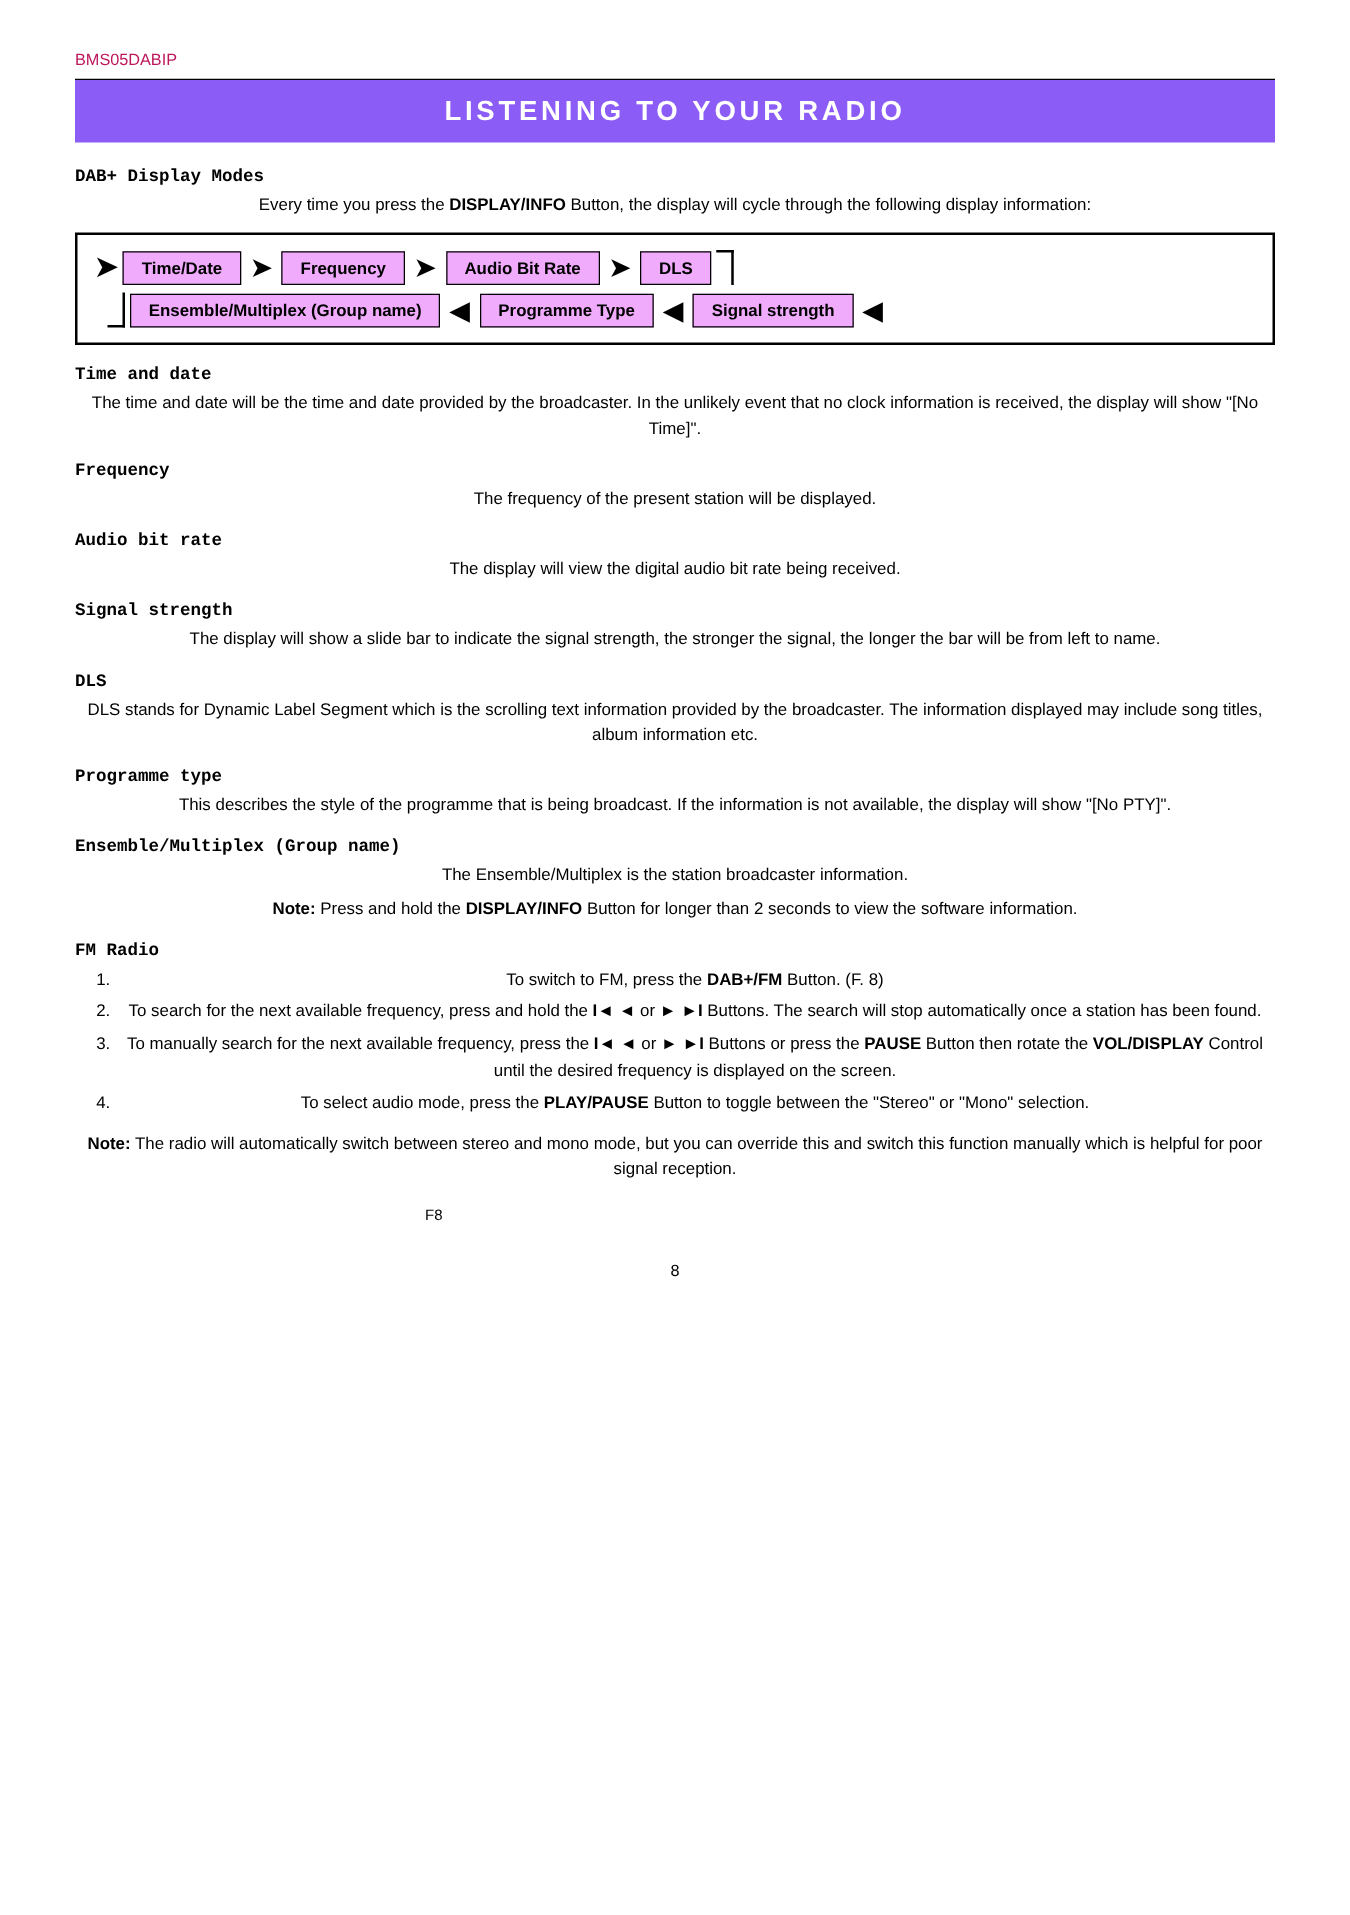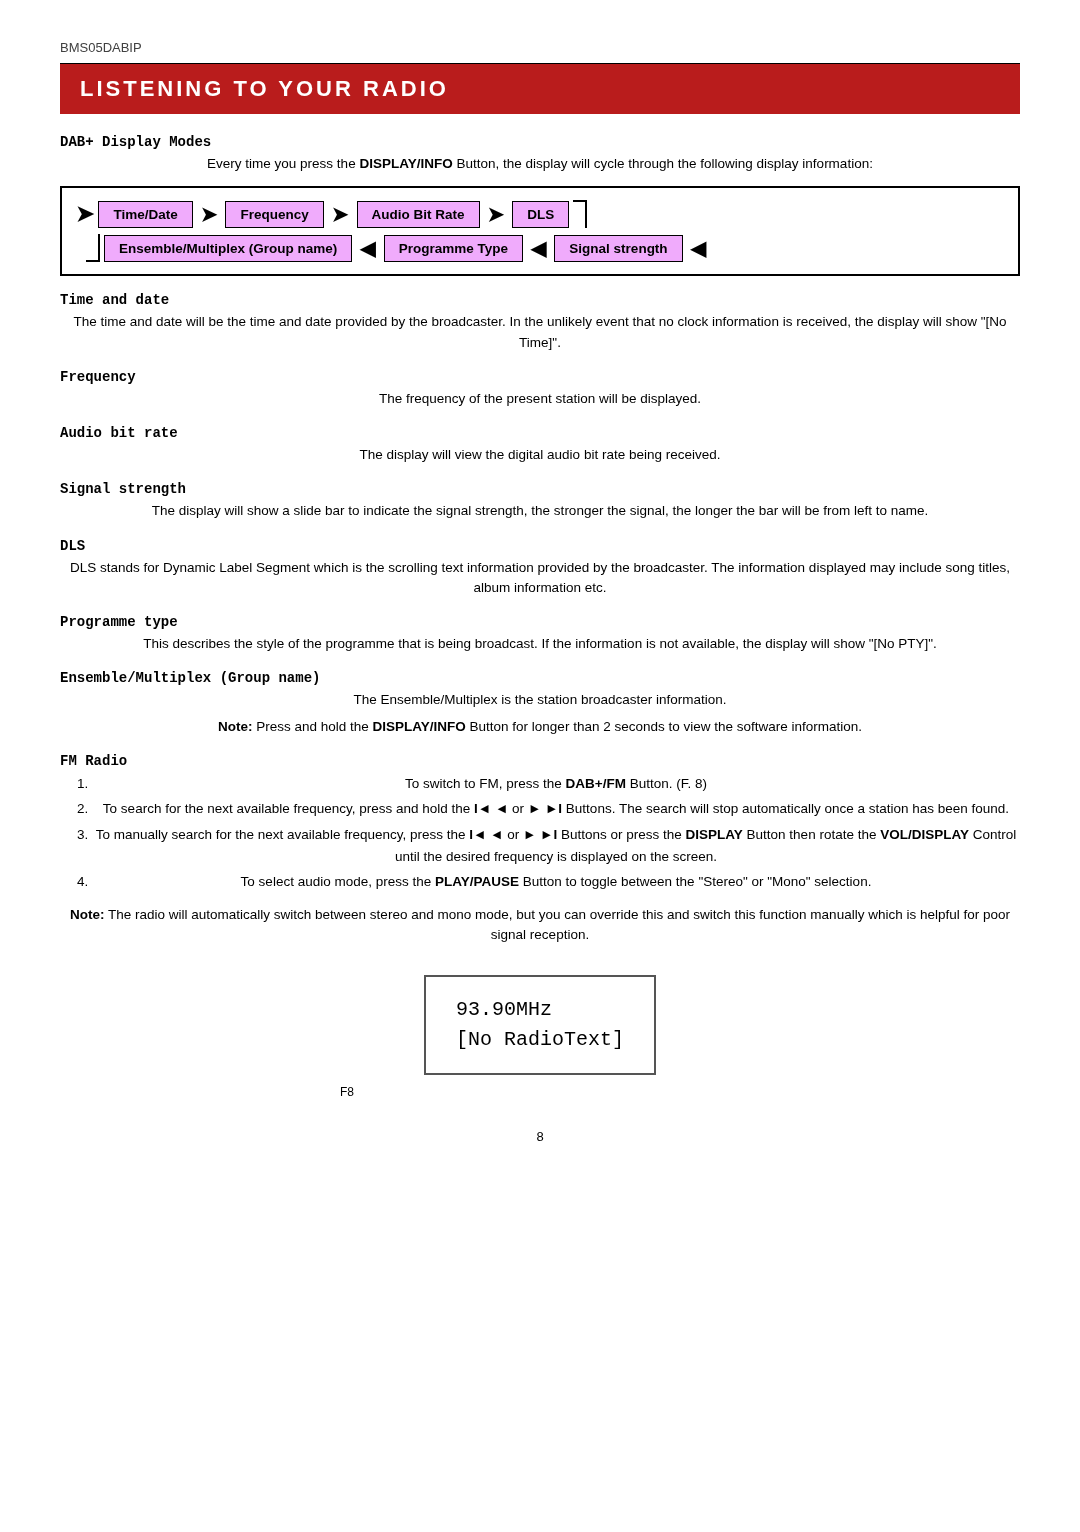--- a/index.html
+++ b/index.html
@@ -8,32 +8,33 @@
       font-size: 14px;
       background: #fff;
       color: #000;
       width: 1080px;
       min-height: 1532px;
       padding: 40px 60px;
     }
     .doc-header {
       font-size: 13px;
       margin-bottom: 8px;
-      color: #404040;
+      color: #be185d;
     }
     .divider-top {
       border: none;
       border-top: 1px solid #000;
       margin-bottom: 0;
     }
     .section-title-bar {
-      background: #b91c1c;
+      background: #8b5cf6;
       color: #fff;
       padding: 12px 20px;
       margin-bottom: 20px;
+      text-align: center;
     }
     .section-title-bar h1 {
       font-size: 22px;
       font-weight: bold;
       letter-spacing: 3px;
       text-transform: uppercase;
     }
     .subsection-title {
       font-weight: bold;
       font-size: 14px;
@@ -188,32 +189,28 @@
 
 <div class="subsection-title">FM Radio</div>
 <ol>
   <li>
     To switch to FM, press the <b>DAB+/FM</b> Button. (F. 8)
   </li>
   <li>
     To search for the next available frequency, press and hold the <b>I◄ ◄</b> <span>or</span> <b>► ►I</b> Buttons. The search will stop automatically once a station has been found.
   </li>
   <li>
-    To manually search for the next available frequency, press the <b>I◄ ◄</b> <span>or</span> <b>► ►I</b> Buttons or press the <b>DISPLAY</b> Button then rotate the <b>VOL/DISPLAY</b> Control until the desired frequency is displayed on the screen.
+    To manually search for the next available frequency, press the <b>I◄ ◄</b> <span>or</span> <b>► ►I</b> Buttons or press the <b>PAUSE</b> Button then rotate the <b>VOL/DISPLAY</b> Control until the desired frequency is displayed on the screen.
   </li>
   <li>
     To select audio mode, press the <b>PLAY/PAUSE</b> Button to toggle between the "Stereo" or "Mono" selection.
   </li>
 </ol>
 
 <div class="body-text" style="margin-top:12px;">
   <b>Note:</b>  The radio will automatically switch between stereo and mono mode, but you can override this and switch this function manually which is helpful for poor signal reception.
 </div>
 
 <div class="display-container">
-  <div class="lcd-display">
-    <div>93.90MHz</div>
-    <div>[No RadioText]</div>
-  </div>
   <div class="f8-label">F8</div>
 </div>
 
 <div class="page-number">8</div>
 
 </body></html>

